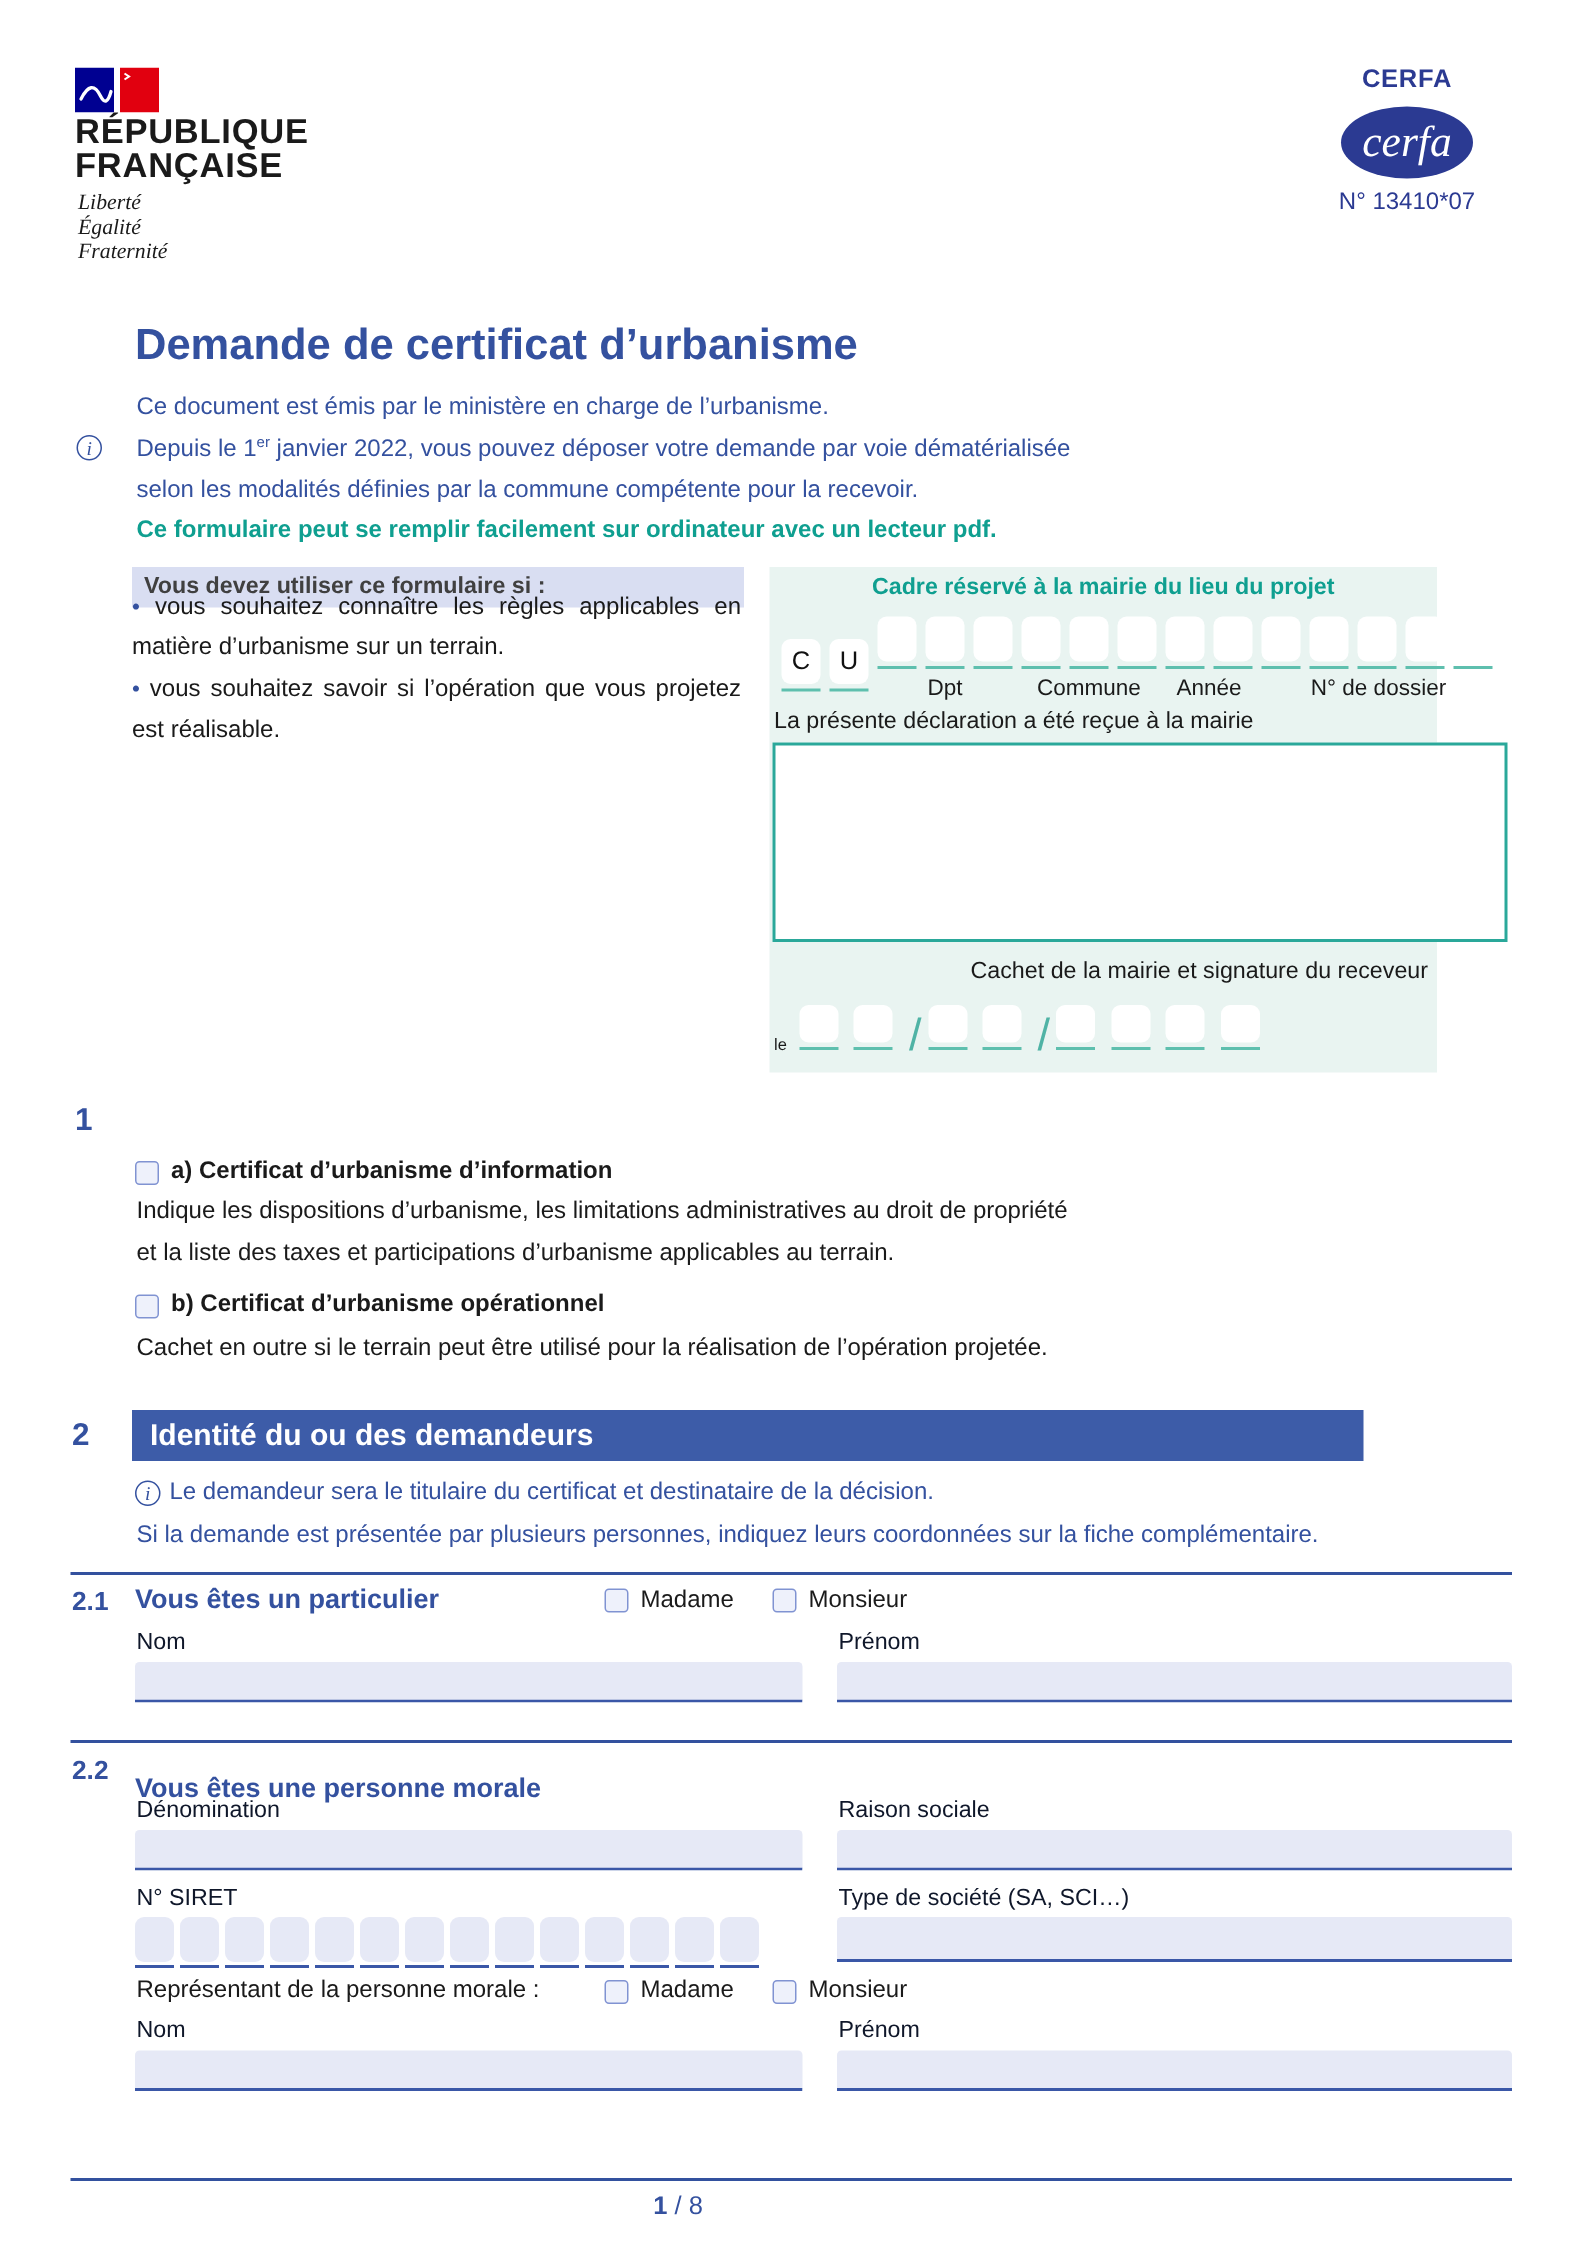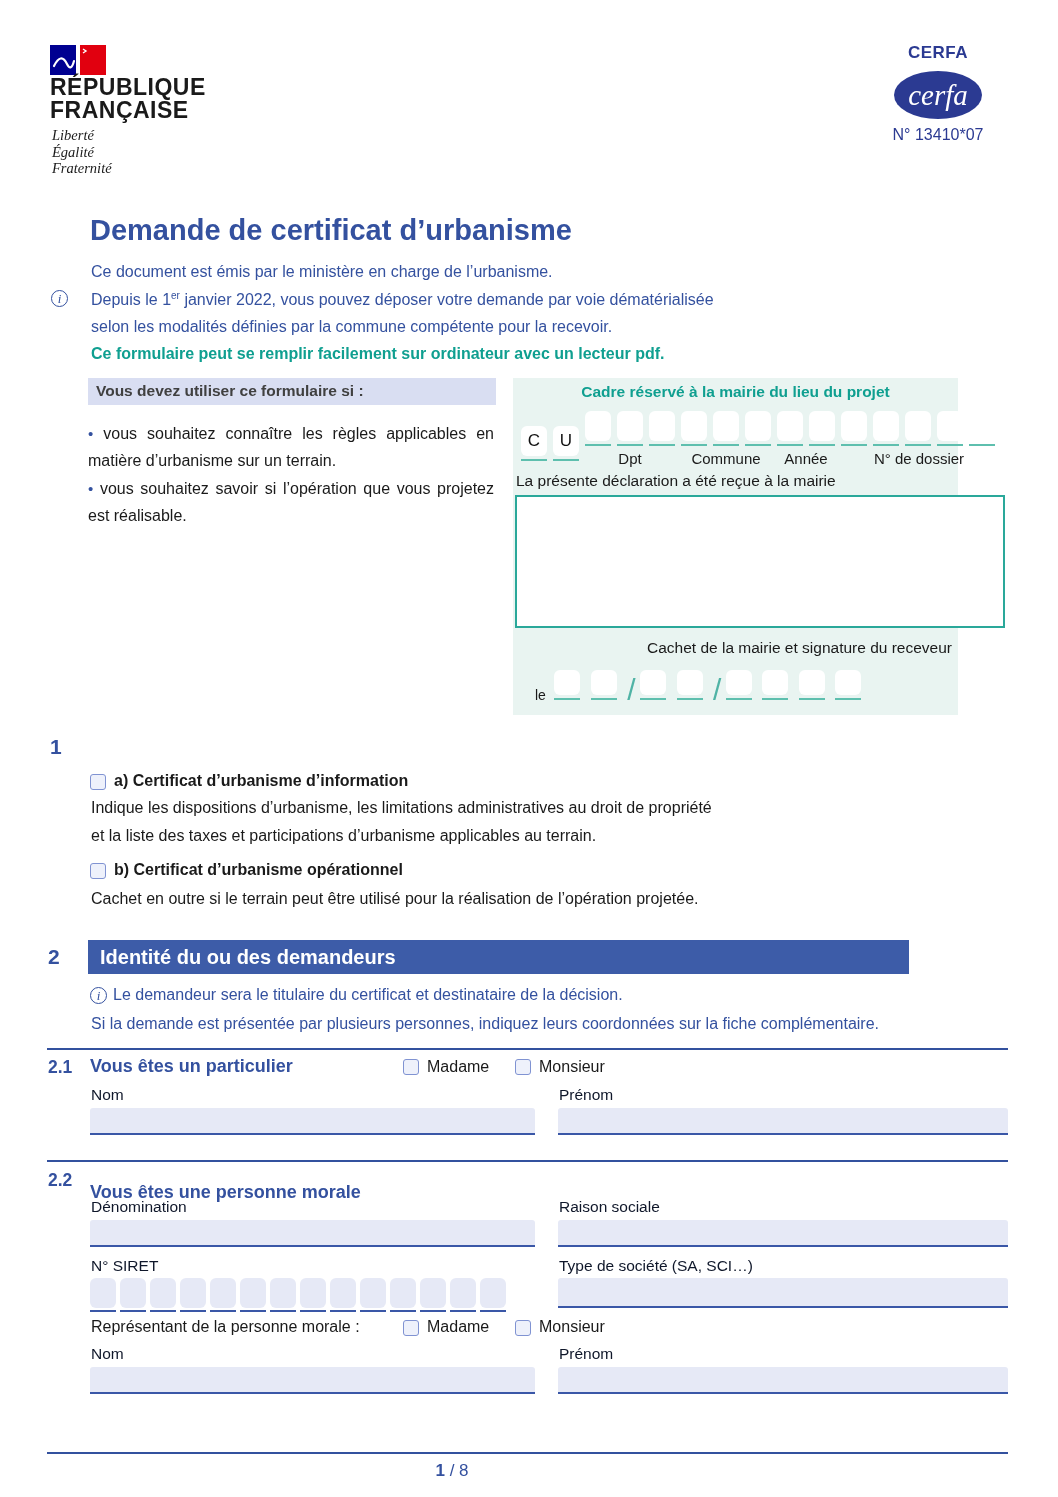--- a/index.html
+++ b/index.html
@@ -86,21 +86,21 @@
   </div>
 
   <div class="abs title" style="left:90px;top:214px;">Demande de certificat d’urbanisme</div>
   <div class="abs intro" style="left:91px;top:263px;">Ce document est émis par le ministère en charge de l’urbanisme.</div>
   <span class="abs info-icon" style="left:51px;top:290px;">i</span>
   <div class="abs intro" style="left:91px;top:290px;"><span>Depuis le 1</span><sup style="font-size:10px;">er</sup><span> janvier 2022, vous pouvez déposer votre demande par voie dématérialisée</span></div>
   <div class="abs intro" style="left:91px;top:318px;">selon les modalités définies par la commune compétente pour la recevoir.</div>
   <div class="abs tealtxt b" style="left:91px;top:345px;font-size:16px;">Ce formulaire peut se remplir facilement sur ordinateur avec un lecteur pdf.</div>
 
   <div class="abs leftbox-header" style="left:88px;top:378px;width:408px;height:27px;">Vous devez utiliser ce formulaire si :</div>
-  <div class="abs bullets" style="left:88px;top:420px;width:406px;">
+  <div class="abs bullets" style="left:88px;top:391px;width:406px;">
     <p><span class="bullet-dot">•</span> <span>vous souhaitez connaître les règles applicables en matière d’urbanisme sur un terrain.</span></p>
     <p><span class="bullet-dot">•</span> <span>vous souhaitez savoir si l’opération que vous projetez est réalisable.</span></p>
   </div>
 
   <div class="abs mairie" style="left:513px;top:378px;width:445px;height:337px;">
     <div class="mairie-header" style="margin-top:5px;">Cadre réservé à la mairie du lieu du projet</div>
 
     <div class="abs" style="left:8px;top:33px;white-space:nowrap;">
       <span class="cellT"><span class="charbox">C</span></span><span class="cellT"><span class="charbox">U</span></span><span class="cellT"><span class="charbox"></span></span><span class="cellT"><span class="charbox"></span></span><span class="cellT"><span class="charbox"></span></span><span class="cellT"><span class="charbox"></span></span><span class="cellT"><span class="charbox"></span></span><span class="cellT"><span class="charbox"></span></span><span class="cellT"><span class="charbox"></span></span><span class="cellT"><span class="charbox"></span></span><span class="cellT"><span class="charbox"></span></span><span class="cellT"><span class="charbox"></span></span><span class="cellT"><span class="charbox"></span></span><span class="cellT"><span class="charbox"></span></span><span class="cellT" style="margin-right:0;"><span class="charbox"></span></span>
     </div>
@@ -110,21 +110,21 @@
     <span class="code-label" style="left:293px;top:72px;">Année</span>
     <span class="code-label" style="left:406px;top:72px;">N° de dossier</span>
 
     <div class="abs body-txt" style="left:3px;top:94px;font-size:15.5px;">La présente déclaration a été reçue à la mairie</div>
 
     <div class="abs stamp-box" style="left:2px;top:117px;width:490px;height:133px;"></div>
 
     <div class="abs body-txt" style="right:6px;top:261px;font-size:15.5px;">Cachet de la mairie et signature du receveur</div>
 
     <div class="abs" style="left:3px;top:292px;white-space:nowrap;">
-      <span class="body-txt" style="font-size:14px;margin-right:4px;margin-left:19px;">le</span>
+      <span class="body-txt" style="font-size:11px;margin-right:4px;">le</span>
       <span class="cellT"><span class="datebox"></span></span>
       <span class="cellT"><span class="datebox"></span></span>
       <span class="slash">/</span>
       <span class="cellT"><span class="datebox"></span></span>
       <span class="cellT"><span class="datebox"></span></span>
       <span class="slash">/</span>
       <span class="cellT"><span class="datebox"></span></span>
       <span class="cellT"><span class="datebox"></span></span>
       <span class="cellT"><span class="datebox"></span></span>
       <span class="cellT"><span class="datebox"></span></span>

